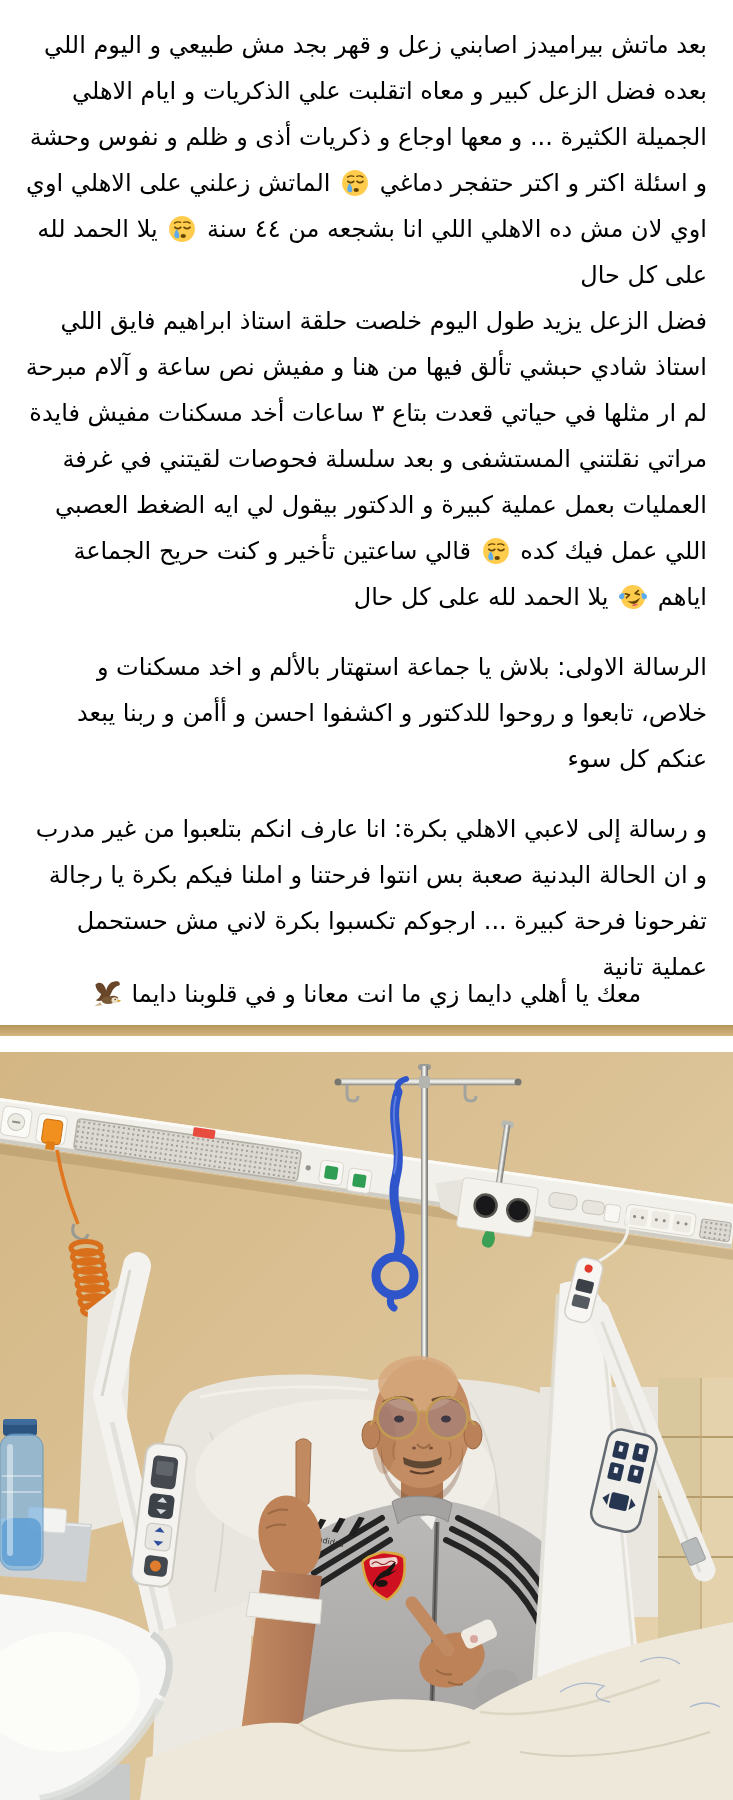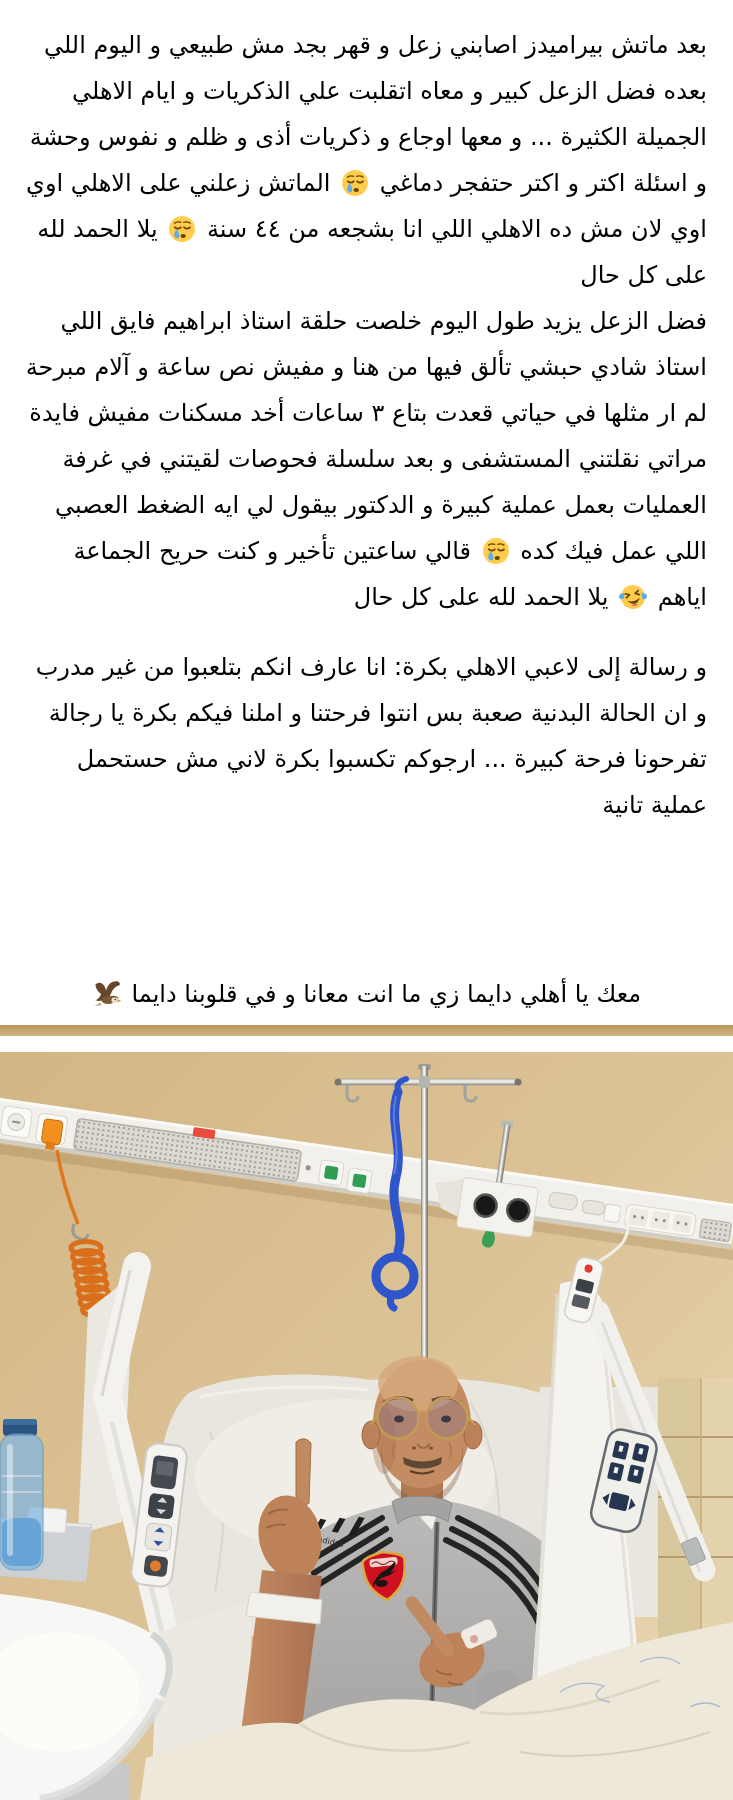--- a/index.html
+++ b/index.html
@@ -58,20 +58,21 @@
     <p class="para">بعد ماتش بيراميدز اصابني زعل و قهر بجد مش طبيعي و اليوم اللي بعده فضل الزعل كبير و معاه اتقلبت علي الذكريات و ايام الاهلي الجميلة الكثيرة ... و معها اوجاع و ذكريات أذى و ظلم و نفوس وحشة و اسئلة اكتر و اكتر حتفجر دماغي <span class="emoji"><svg viewBox="0 0 36 36" aria-hidden="true">
           <use href="#em-sleepy-face"></use>
         </svg></span> الماتش زعلني على الاهلي اوي اوي لان مش ده الاهلي اللي انا بشجعه من ٤٤ سنة <span class="emoji"><svg viewBox="0 0 36 36" aria-hidden="true">
           <use href="#em-sleepy-face"></use>
         </svg></span> يلا الحمد لله على كل حال</p>
     <p class="para">فضل الزعل يزيد طول اليوم خلصت حلقة استاذ ابراهيم فايق اللي استاذ شادي حبشي تألق فيها من هنا و مفيش نص ساعة و آلام مبرحة لم ار مثلها في حياتي قعدت بتاع ٣ ساعات أخد مسكنات مفيش فايدة مراتي نقلتني المستشفى و بعد سلسلة فحوصات لقيتني في غرفة العمليات بعمل عملية كبيرة و الدكتور بيقول لي ايه الضغط العصبي اللي عمل فيك كده <span class="emoji"><svg viewBox="0 0 36 36" aria-hidden="true">
           <use href="#em-sleepy-face"></use>
         </svg></span> قالي ساعتين تأخير و كنت حريح الجماعة اياهم <span class="emoji"><svg viewBox="0 0 36 36" aria-hidden="true">
           <use href="#em-rofl"></use>
         </svg></span> يلا الحمد لله على كل حال</p>
+    <p class="para gap">الرسالة الاولى: بلاش يا جماعة استهتار بالألم و اخد مسكنات و خلاص، تابعوا و روحوا للدكتور و اكشفوا احسن و أأمن و ربنا يبعد عنكم كل سوء</p>
     <p class="para gap">و رسالة إلى لاعبي الاهلي بكرة: انا عارف انكم بتلعبوا من غير مدرب و ان الحالة البدنية صعبة بس انتوا فرحتنا و املنا فيكم بكرة يا رجالة تفرحونا فرحة كبيرة ... ارجوكم تكسبوا بكرة لاني مش حستحمل عملية تانية </p>
     <p class="para gap center">معك يا أهلي دايما زي ما انت معانا و في قلوبنا دايما <span class="emoji"><svg viewBox="0 0 36 36" aria-hidden="true">
           <use href="#em-eagle"></use>
         </svg></span></p>
   </div>
 
 <div class="divider" style="background: linear-gradient(rgb(182, 149, 92), rgb(211, 183, 126));"></div>
 
 <div class="photo">
 <svg width="733" height="748" viewBox="0 0 733 748">

